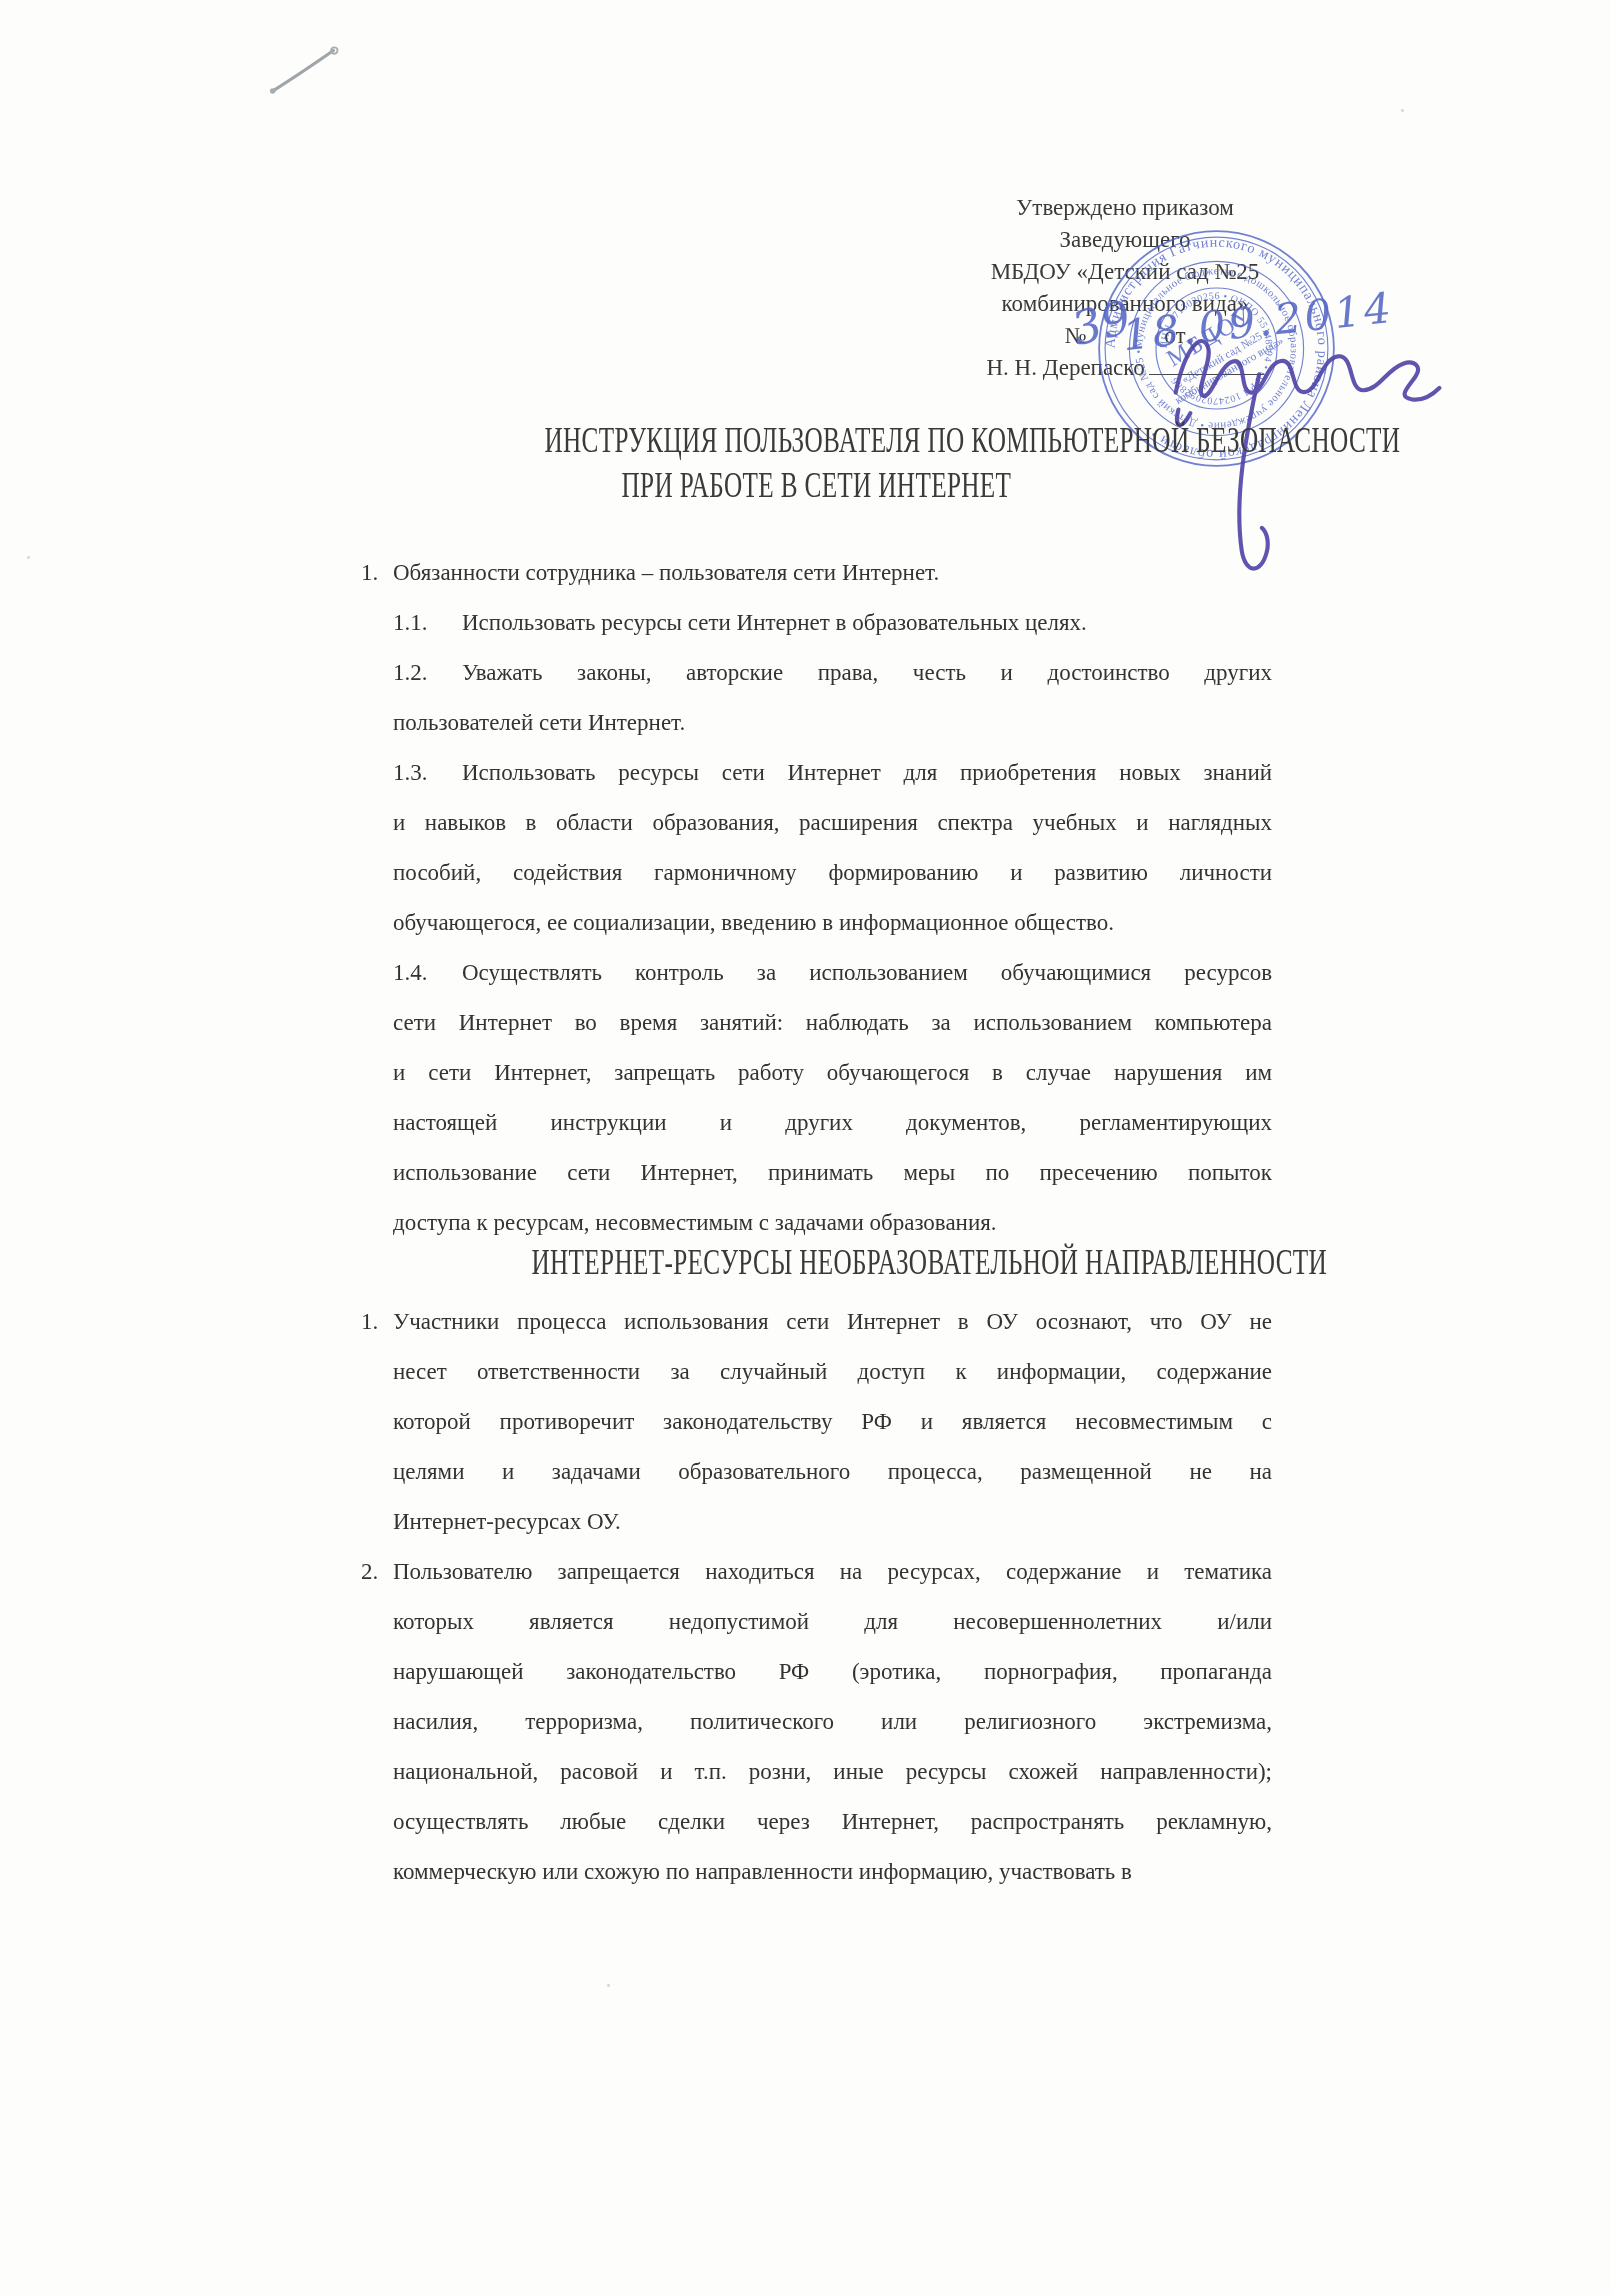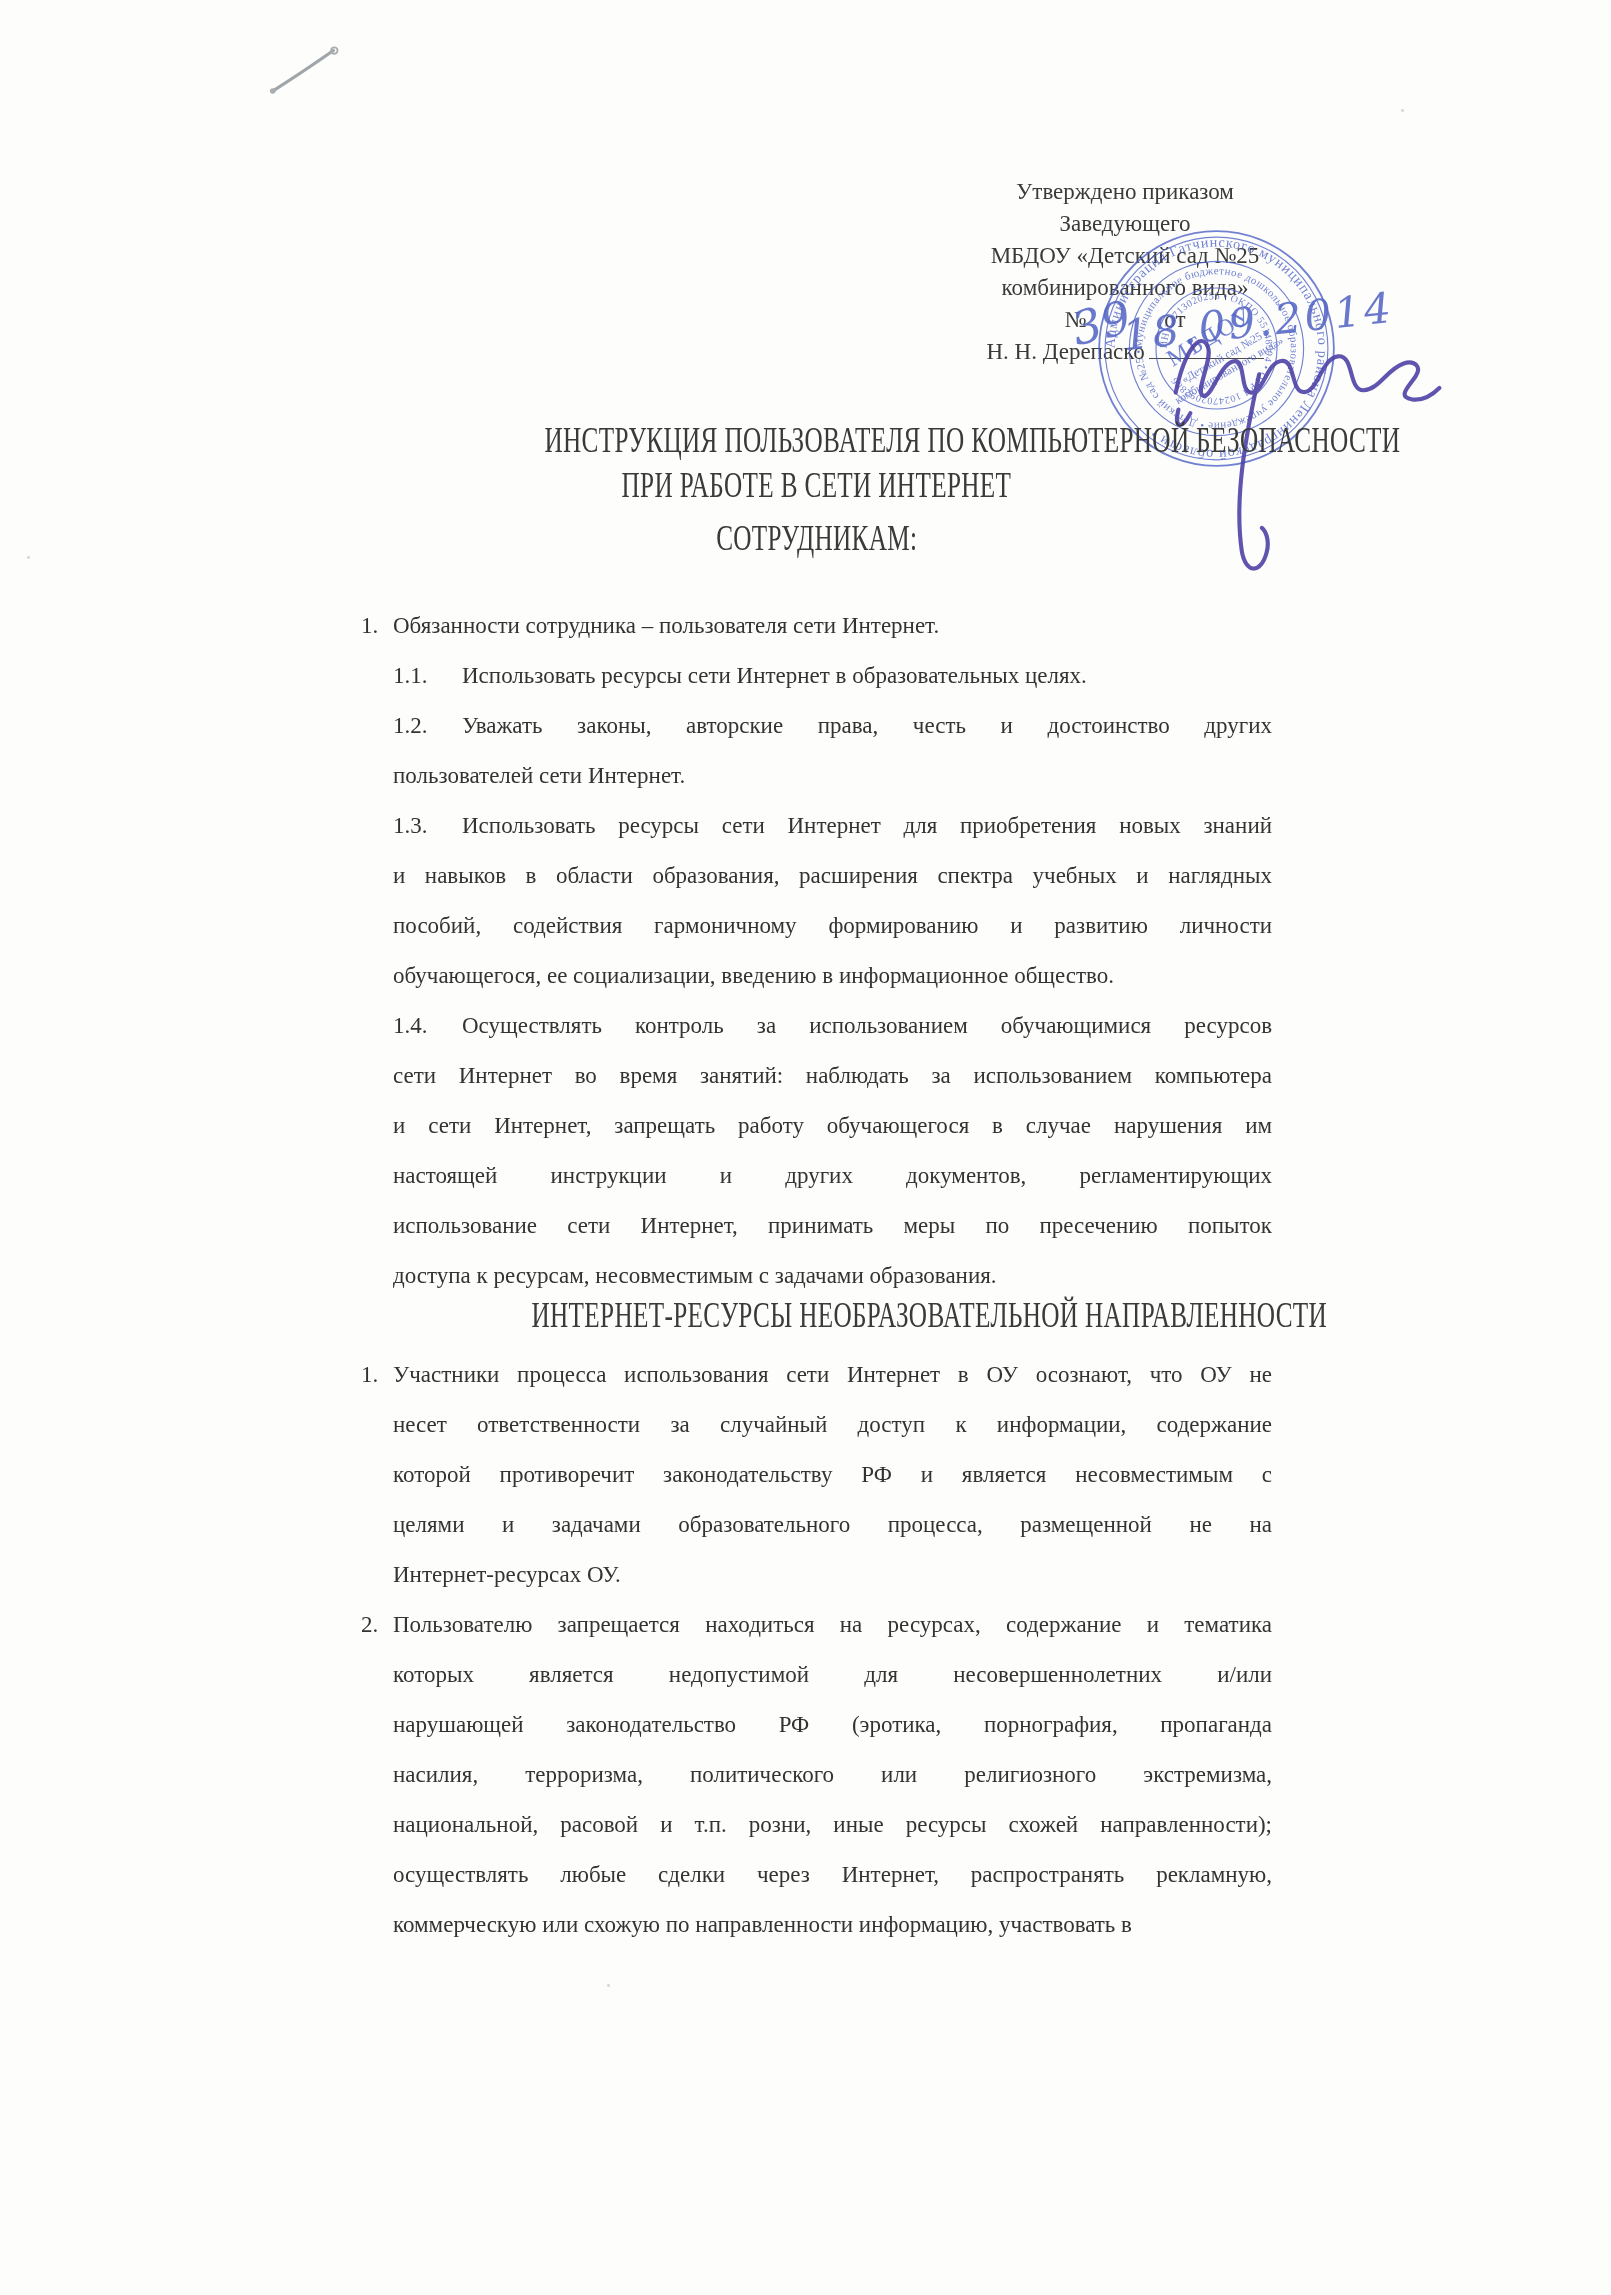--- a/index.html
+++ b/index.html
@@ -1,19 +1,19 @@
 <!DOCTYPE html>
 <html style="font-size:7.3px"><head>
 <meta charset="utf-8">
 <style>
   html,body{margin:0;padding:0;background:#e8e8e6;}
   .page{position:relative;width:1611px;height:2341px;background:#fdfdfb;overflow:hidden;
         font-family:"Liberation Serif", serif;color:#333;}
   
-  .approval{position:absolute;left:978px;top:176px;width:294px;font-size:23px;line-height:32px;
+  .approval{position:absolute;left:978px;top:192px;width:294px;font-size:23px;line-height:32px;
             text-align:center;color:#3a3a3a;}
   .aline{white-space:nowrap;}
   .num-gap{display:inline-block;width:78px;}
   .sig-underline{display:inline-block;width:115px;border-bottom:1.4px solid #4a4a4a;height:18.4px;
                  vertical-align:baseline;margin-left:3.7px;}
   
   .hw{position:absolute;font-family:"DejaVu Serif", serif;font-style:italic;color:#5566c5;opacity:.88;}
   .hw-number{left:1072px;top:296px;font-size:46px;transform:rotate(-14deg);}
   .hw-date{left:1122px;top:297px;font-size:42px;letter-spacing:3.2px;transform:rotate(-6deg);}
   
@@ -101,21 +101,20 @@
       <path d="M262,175 C230,320 208,450 224,560 C232,610 265,612 278,565 C284,545 280,520 268,510"></path>
       <path d="M112,260 C92,300 76,290 86,252"></path>
     </g>
   </svg>
 
   <div class="content" id="content">
       <div>
         <div class="tline"><span class="cond">ИНСТРУКЦИЯ ПОЛЬЗОВАТЕЛЯ ПО КОМПЬЮТЕРНОЙ БЕЗОПАСНОСТИ</span></div>
         <div class="tline"><span class="cond">ПРИ РАБОТЕ В СЕТИ ИНТЕРНЕТ</span></div>
       </div>
-      <div class="heading" style="margin-top: 8.3px;"><span class="cond">СОТРУДНИКАМ:</span></div>
       <div class="plist" style="margin-top: 48px;">
         <div class="bline last fi"><span class="mk-item">1.</span>Обязанности сотрудника – пользователя сети Интернет.</div>
         <div class="bline last"><span class="mk-sub">1.1.</span>Использовать ресурсы сети Интернет в образовательных целях.</div>
         <div class="bline"><span class="mk-sub">1.2.</span>Уважать законы, авторские права, честь и достоинство других</div>
         <div class="bline last">пользователей сети Интернет.</div>
         <div class="bline"><span class="mk-sub">1.3.</span>Использовать ресурсы сети Интернет для приобретения новых знаний</div>
         <div class="bline">и навыков в области образования, расширения спектра учебных и наглядных</div>
         <div class="bline">пособий, содействия гармоничному формированию и развитию личности</div>
         <div class="bline last">обучающегося, ее социализации, введению в информационное общество.</div>
         <div class="bline"><span class="mk-sub">1.4.</span>Осуществлять контроль за использованием обучающимися ресурсов</div>

